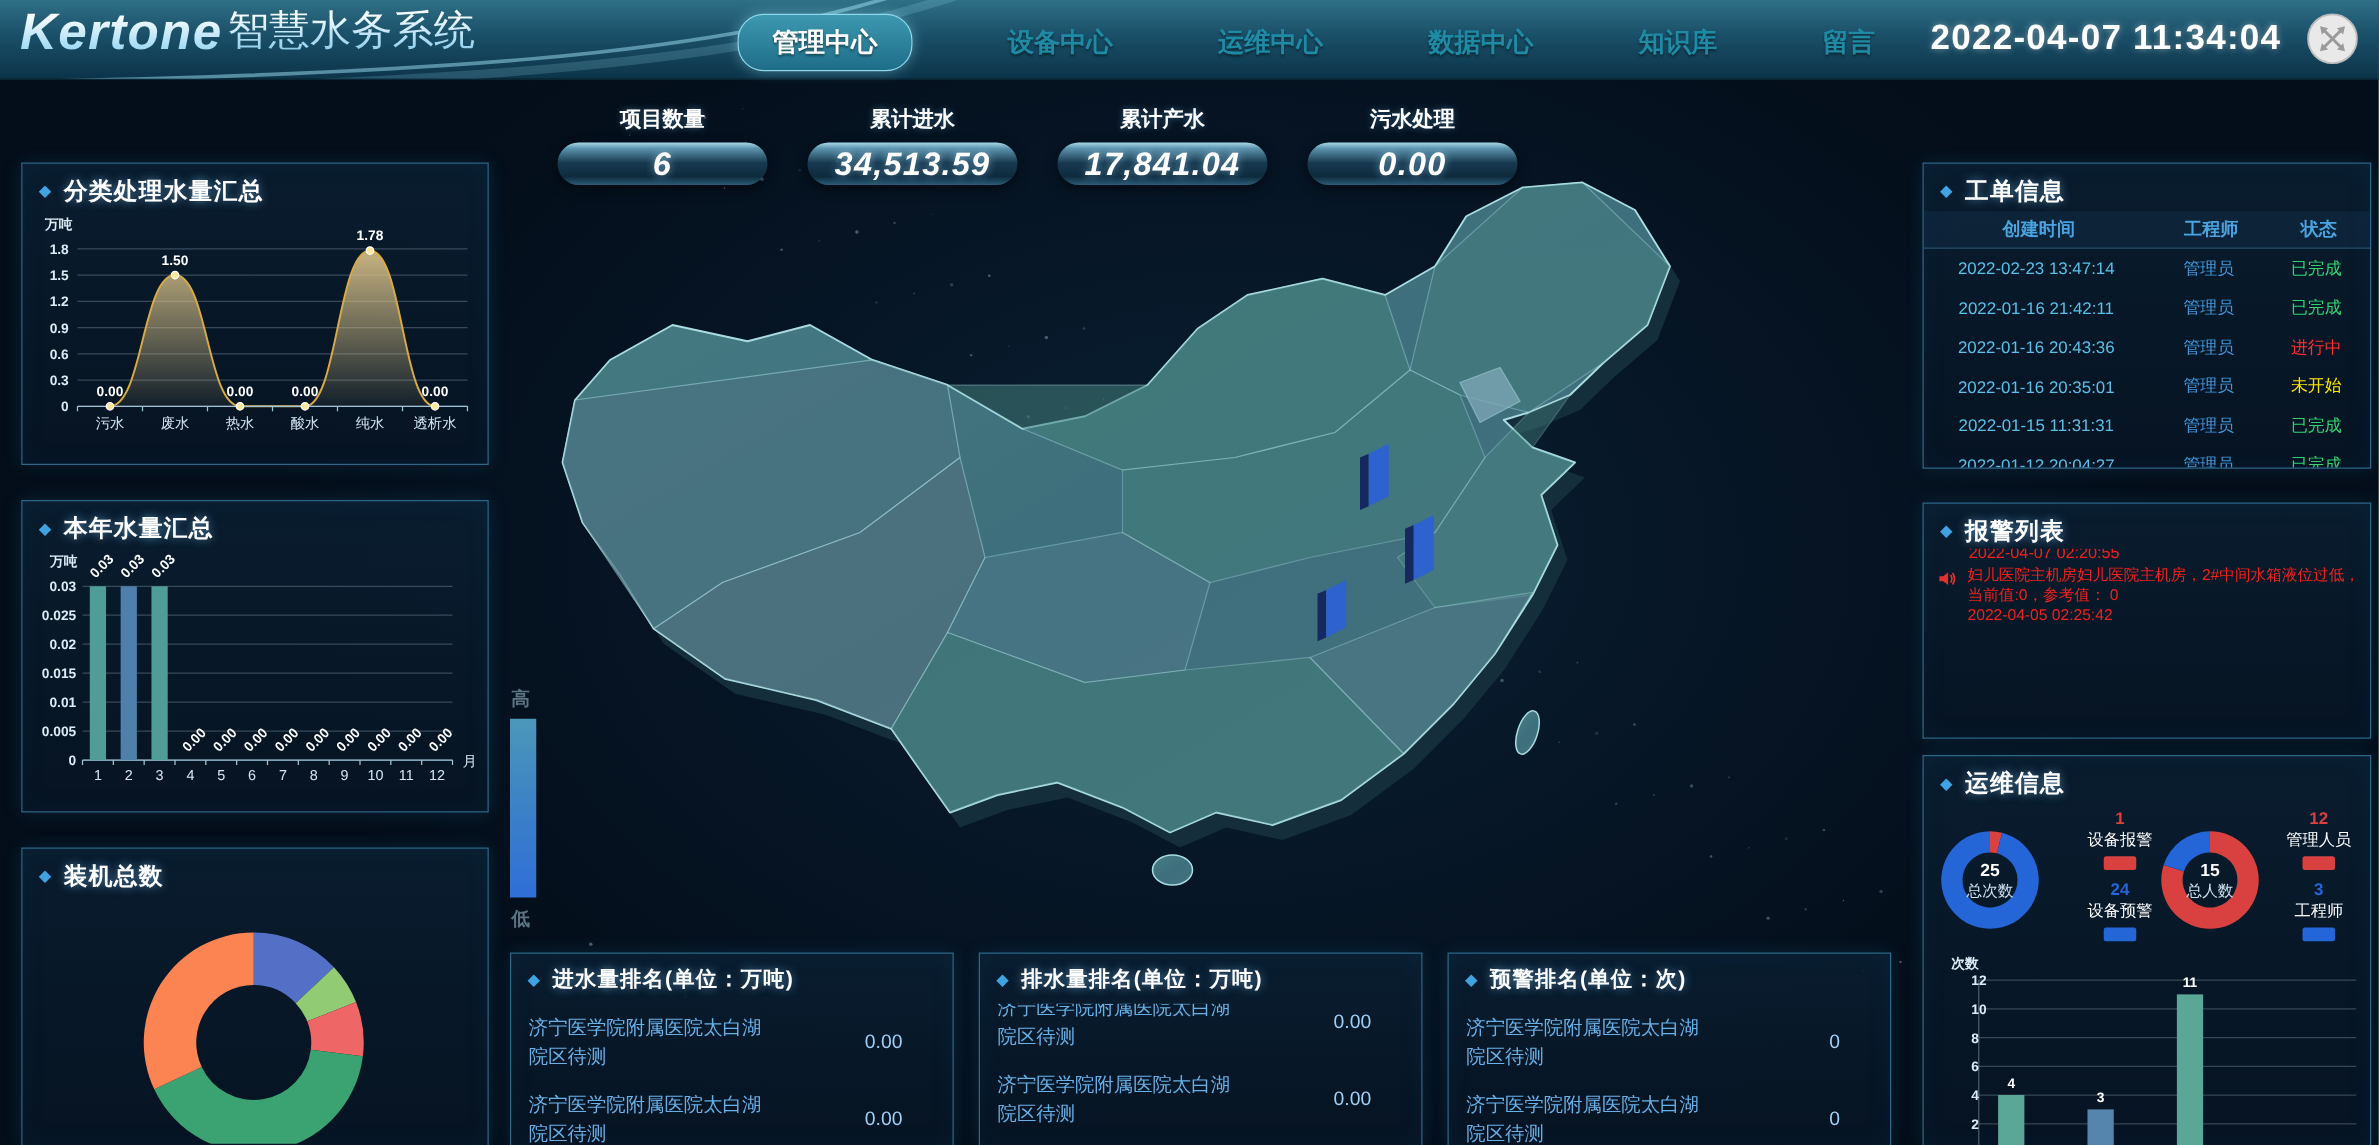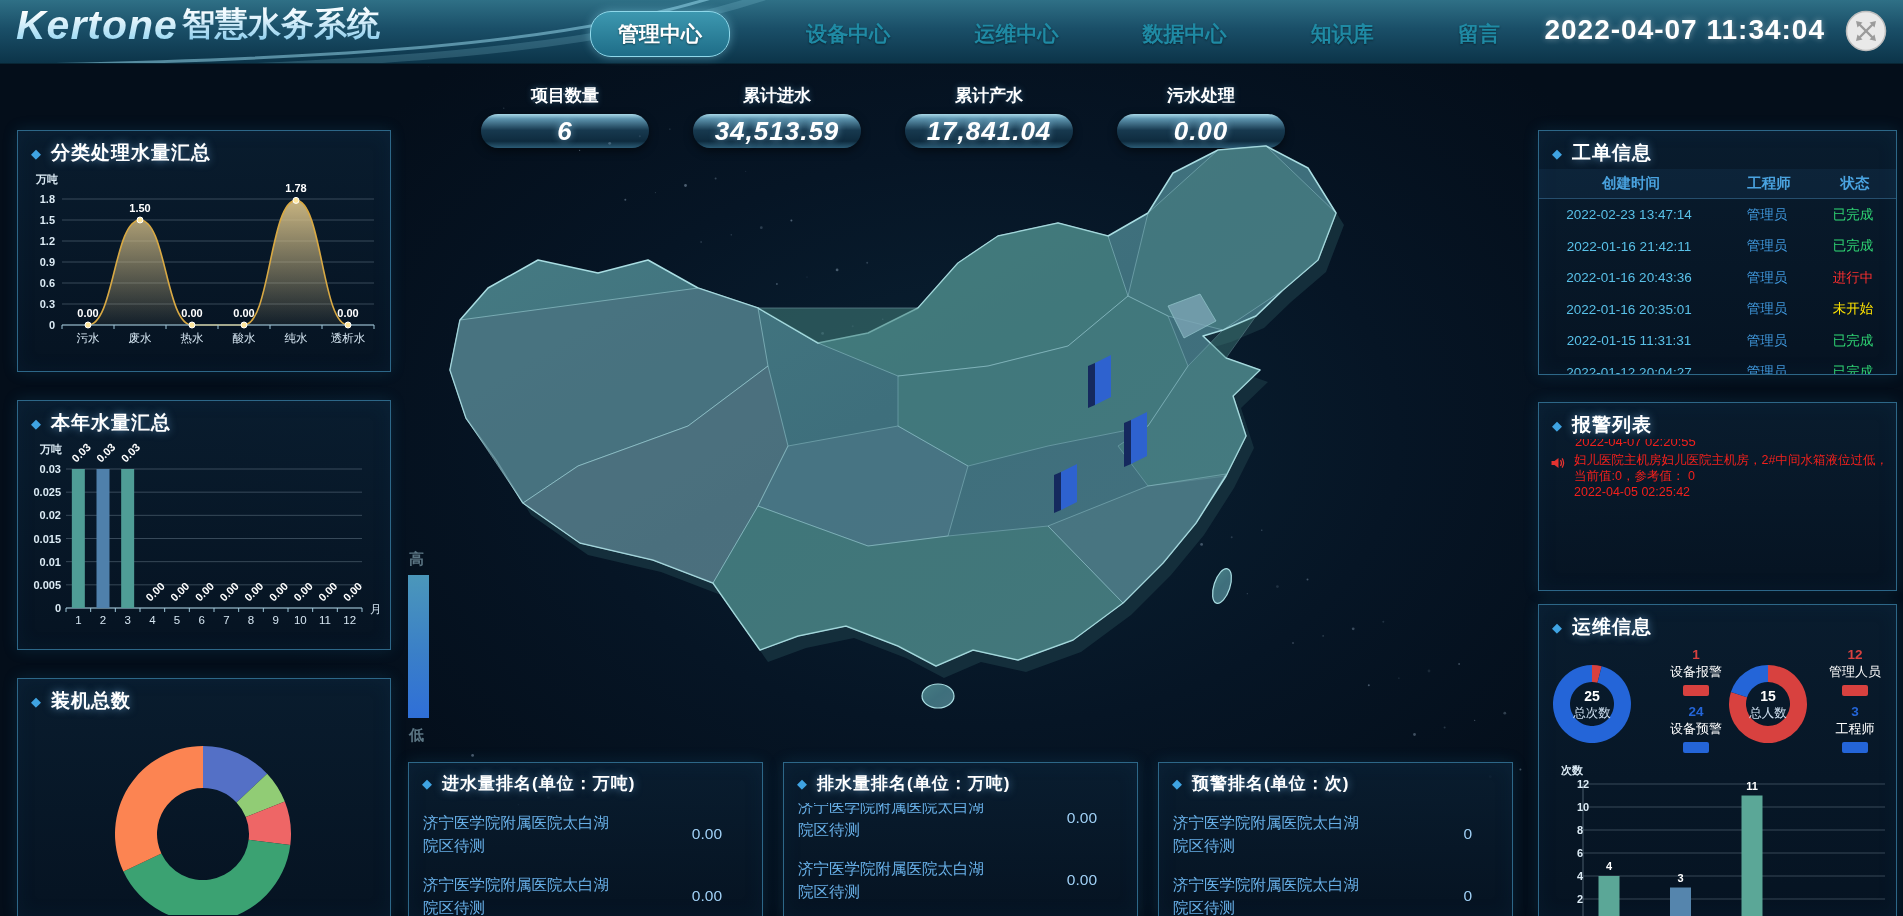--- a/index.html
+++ b/index.html
@@ -6,30 +6,30 @@
   body{width:1903px;height:916px;overflow:hidden;position:relative;color:#fff;
        font-family:"Liberation Sans","DejaVu Sans",sans-serif;
        background:radial-gradient(ellipse 760px 520px at 980px 440px,#0a2234 0%,#061525 55%,#040e1a 100%);}
   
   #hdr{position:absolute;left:0;top:0;width:1903px;height:63px;
        background:linear-gradient(180deg,#2f7086 0%,#1a4f68 45%,#0c3449 100%);border-bottom:1px solid #082534}
   .hswoosh{position:absolute;left:0;top:0;pointer-events:none}
   .brand{position:absolute;left:16px;top:2px;display:flex;align-items:flex-start;white-space:nowrap}
   .brand-en{font-size:41px;font-weight:bold;font-style:italic;letter-spacing:1px;
             background:linear-gradient(180deg,#ffffff 20%,#8ed4f2 90%);-webkit-background-clip:text;background-clip:text;color:transparent}
-  .brand-cn{font-size:33px;font-weight:bold;margin-left:4px;
+  .brand-cn{font-size:33px;font-weight:normal;margin-left:4px;
             background:linear-gradient(180deg,#f4fbff 25%,#7cc6ea 95%);-webkit-background-clip:text;background-clip:text;color:transparent}
   #nav{position:absolute;left:590px;top:11px;width:918px;display:flex;justify-content:space-between;align-items:center}
   .nav-item{font-size:21px;font-weight:bold;color:#1f8aa4;text-shadow:0 1px 2px rgba(0,0,0,.45);cursor:pointer;padding:7px 8px}
   .nav-item.active{background:linear-gradient(180deg,#3d98b0,#1e6d88);border:1px solid #8fd8ea;border-radius:21px;
                    color:#fff;padding:8px 27px;box-shadow:0 0 10px rgba(140,220,240,.45)}
   #clock{position:absolute;right:78px;top:14px;font-size:28px;font-weight:bold;letter-spacing:1px;text-shadow:0 0 6px rgba(255,255,255,.4)}
   #fsbtn{position:absolute;right:16px;top:10px;width:42px;height:42px;cursor:pointer}
   
-  #stats{position:absolute;left:481px;top:84px;display:flex;gap:44px}
+  #stats{position:absolute;left:446px;top:84px;display:flex;gap:32px}
   .stat{width:168px;text-align:center}
   .stat-label{font-size:17px;font-weight:bold;color:#fff;text-shadow:0 0 6px rgba(120,200,255,.4)}
   .stat-pill{margin-top:7px;height:34px;border-radius:17px;display:flex;align-items:center;justify-content:center;
              background:linear-gradient(180deg,#a9d9e8 0%,#5c93ad 14%,#17394f 48%,#0e2b3e 80%,#2b5b75 100%);
              box-shadow:0 3px 9px rgba(0,0,0,.5)}
   .stat-value{font-size:26px;font-weight:bold;font-style:italic;letter-spacing:1px;text-shadow:0 0 7px rgba(160,220,255,.55)}
   
   .panel{position:absolute;overflow:hidden;
          background:linear-gradient(180deg,rgba(10,31,50,.82),rgba(6,20,35,.86));
          border:1px solid #2d6788;box-shadow:0 0 14px rgba(36,118,164,.20),inset 0 0 18px rgba(20,70,110,.15)}

